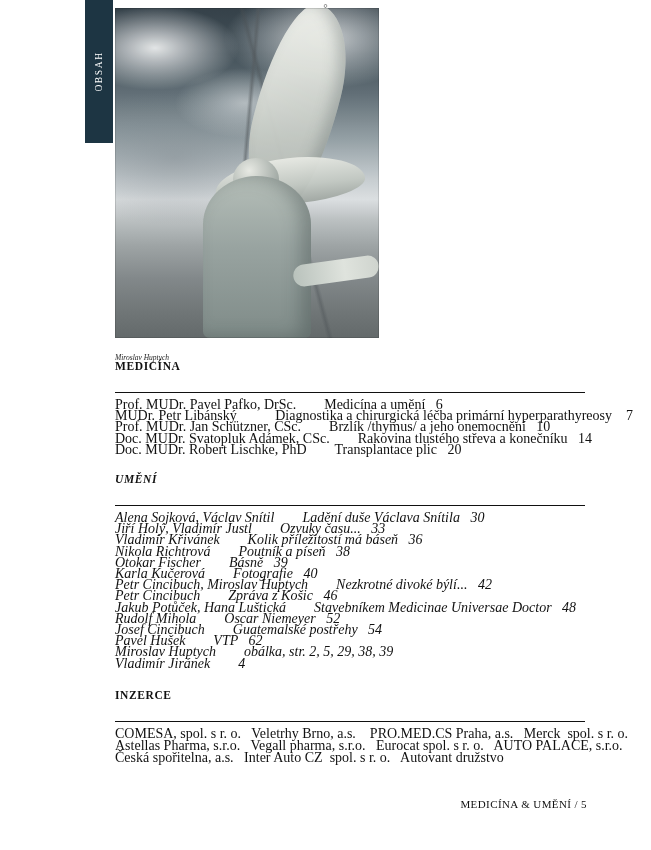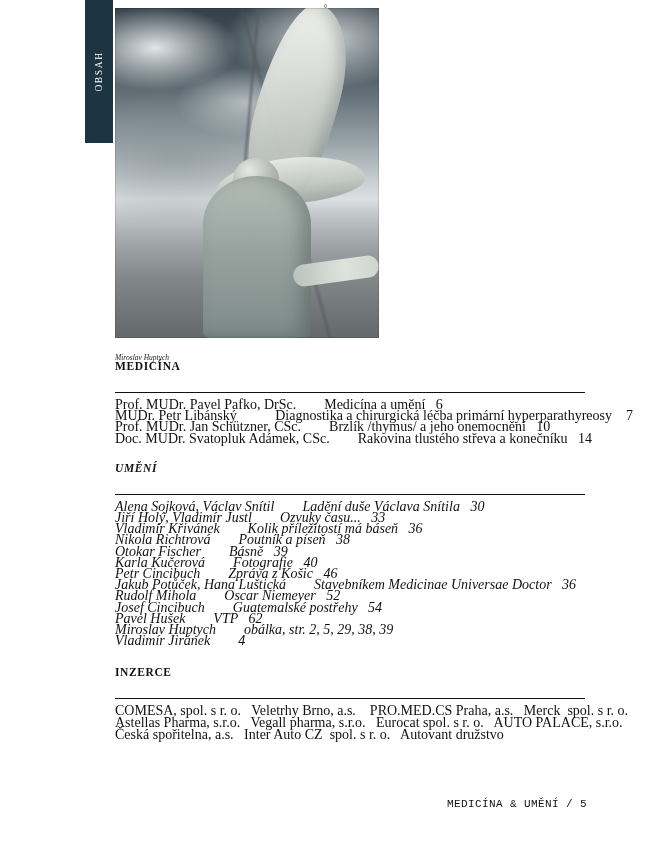--- a/index.html
+++ b/index.html
@@ -189,21 +189,21 @@
   .inzerce .entry {
     line-height: 12px;
   }
 
   .footer {
     position: absolute;
     right: 64px;
     bottom: 40px;
     font-size: 11px;
     letter-spacing: .4px;
-    font-family: Liberation Mono, monospace;
+    font-family: Liberation Serif, serif;
   }
 </style>
 </head>
 <body>
 
 <div class="side-tab">
   <div class="vtext">OBSAH</div>
 </div>
 
 <div class="top-glyph">♀</div>
@@ -221,34 +221,36 @@
 
 <div class="content">
 
   <div class="section">
     <div class="section-head">MEDICÍNA</div>
     <div class="entries">
       <div class="entry">Prof. MUDr. Pavel Pafko, DrSc.        Medicína a umění   6</div>
       <div class="entry">MUDr. Petr Libánský           Diagnostika a chirurgická léčba primární hyperparathyreosy    7</div>
       <div class="entry">Prof. MUDr. Jan Schützner, CSc.        Brzlík /thymus/ a jeho onemocnění   10</div>
       <div class="entry">Doc. MUDr. Svatopluk Adámek, CSc.        Rakovina tlustého střeva a konečníku   14</div>
+      <div class="entry">Doc. MUDr. Robert Lischke, PhD        Transplantace plic   20</div>
     </div>
   </div>
 
   <div class="section" style="margin-top:18px;font-style:italic;">
     <div class="section-head">UMĚNÍ</div>
     <div class="entries">
       <div class="entry">Alena Sojková, Václav Snítil        Ladění duše Václava Snítila   30</div>
       <div class="entry">Jiří Holý, Vladimír Justl        Ozvuky času...   33</div>
       <div class="entry">Vladimír Křivánek        Kolik příležitostí má báseň   36</div>
       <div class="entry">Nikola Richtrová        Poutník a píseň   38</div>
       <div class="entry">Otokar Fischer        Básně   39</div>
       <div class="entry">Karla Kučerová        Fotografie   40</div>
+      <div class="entry">Petr Cincibuch, Miroslav Huptych        Nezkrotné divoké býlí...   42</div>
       <div class="entry">Petr Cincibuch        Zpráva z Košic   46</div>
-      <div class="entry">Jakub Potůček, Hana Luštická        Stavebníkem Medicinae Universae Doctor   36</div>
+      <div class="entry">Jakub Potůček, Hana Luštická        Stavebníkem Medicinae Universae Doctor   48</div>
       <div class="entry">Rudolf Mihola        Oscar Niemeyer   52</div>
       <div class="entry">Josef Cincibuch        Guatemalské postřehy   54</div>
       <div class="entry">Pavel Hušek        VTP   62</div>
       <div class="entry">Miroslav Huptych        obálka, str. 2, 5, 29, 38, 39</div>
       <div class="entry">Vladimír Jiránek        4</div>
     </div>
   </div>
 
   <div class="section inzerce" style="margin-top:20px;">
     <div class="section-head">INZERCE</div>

